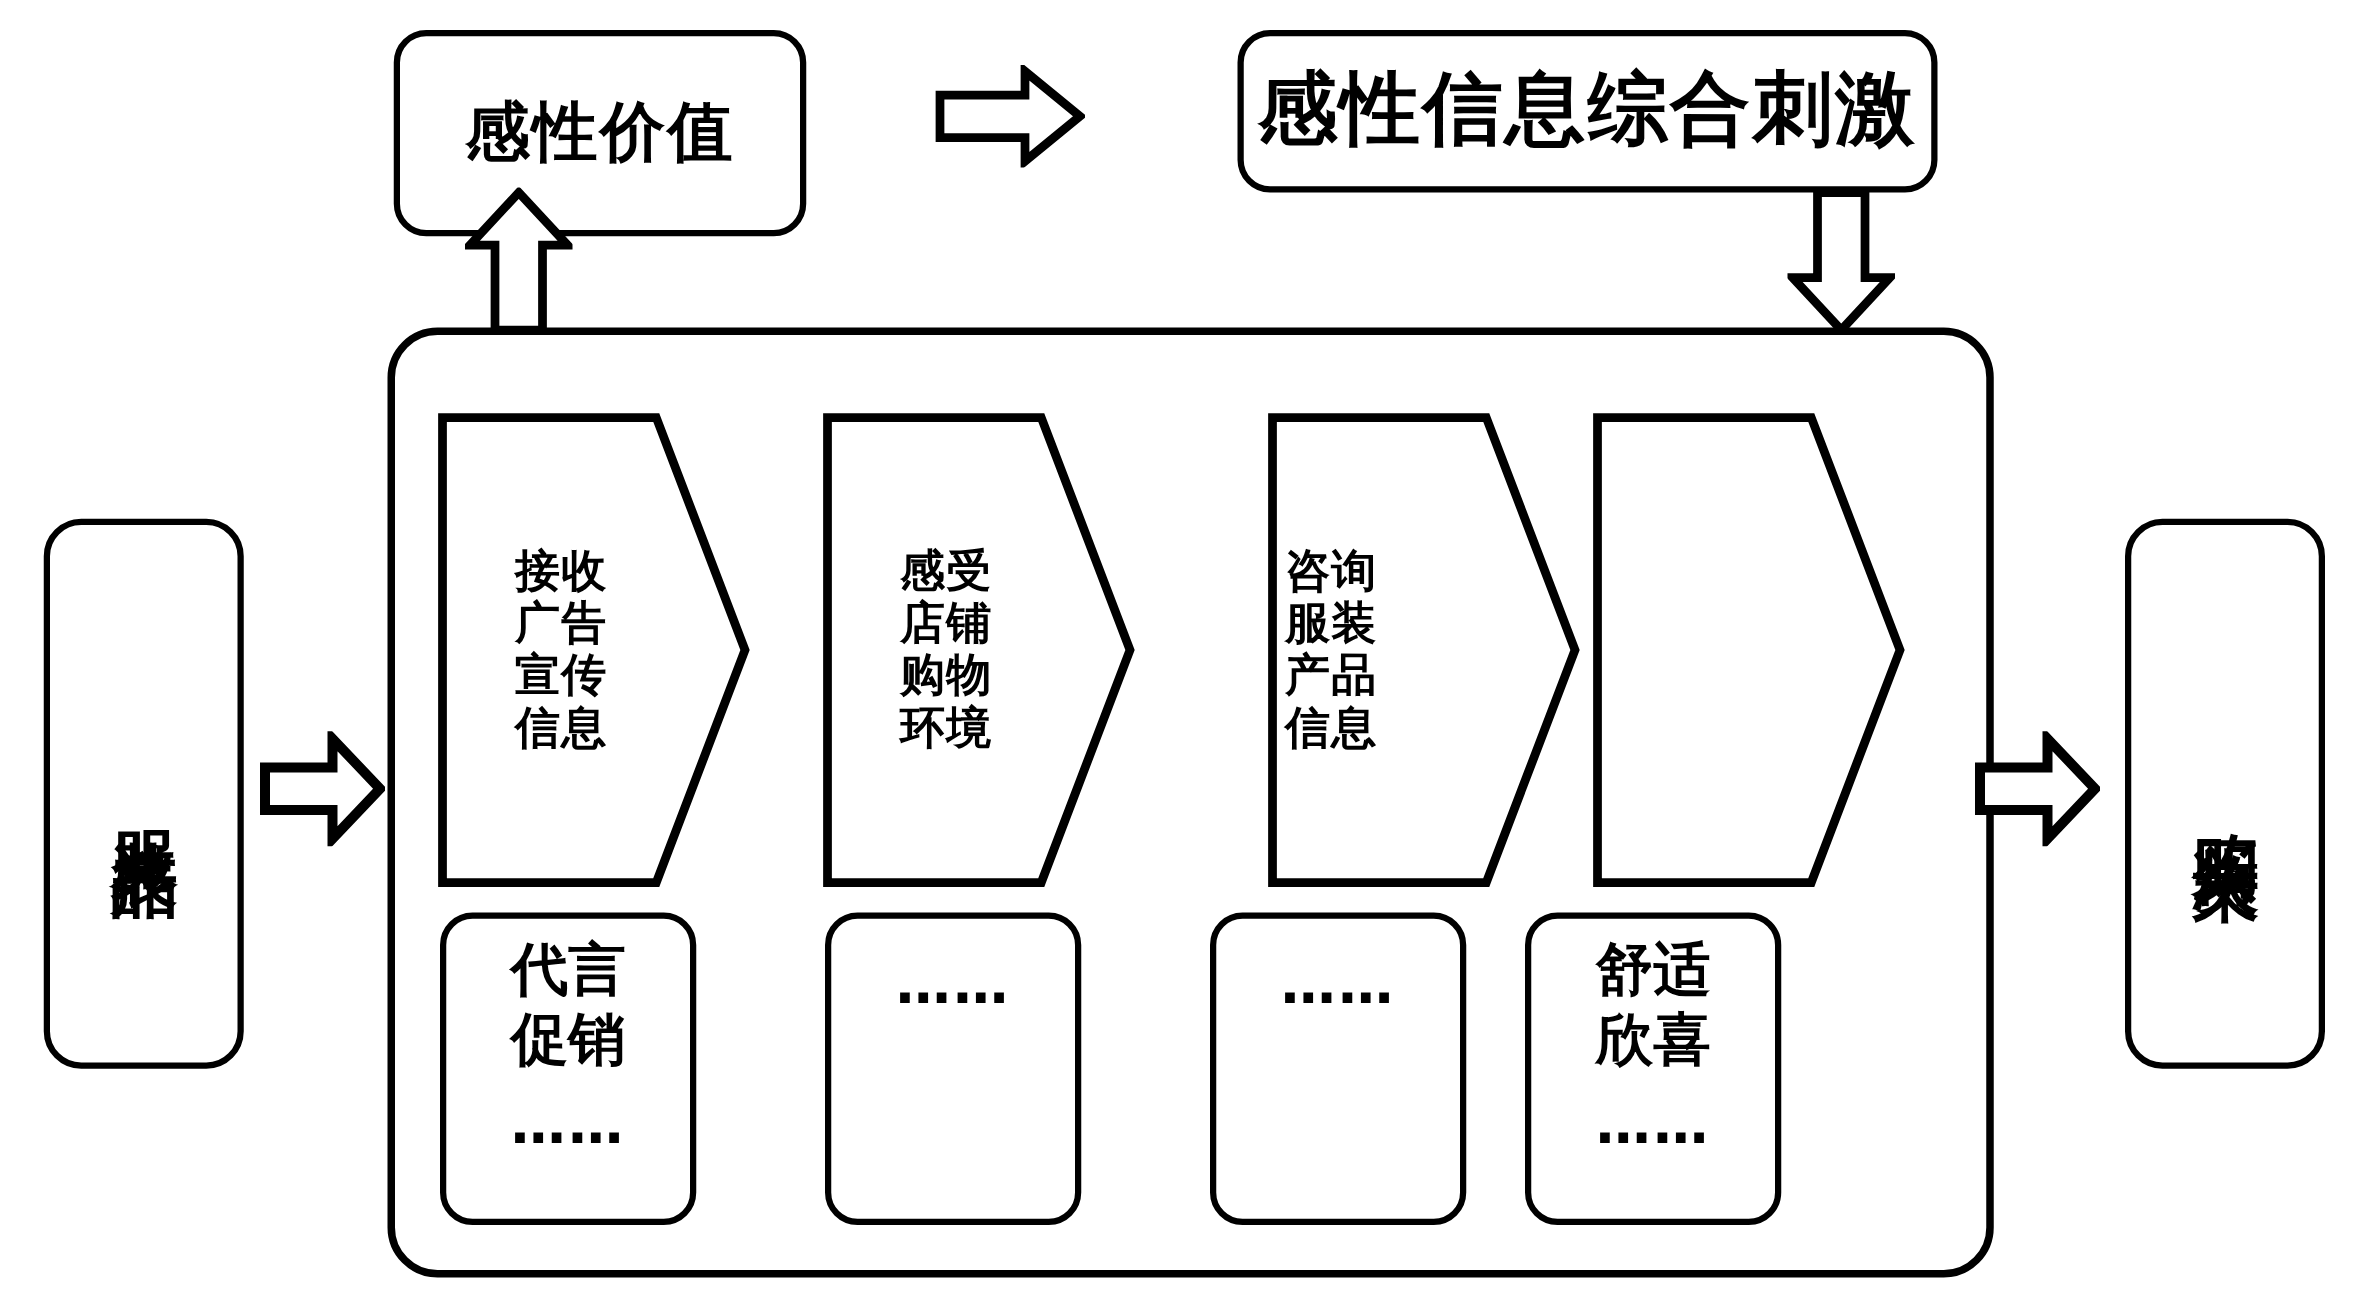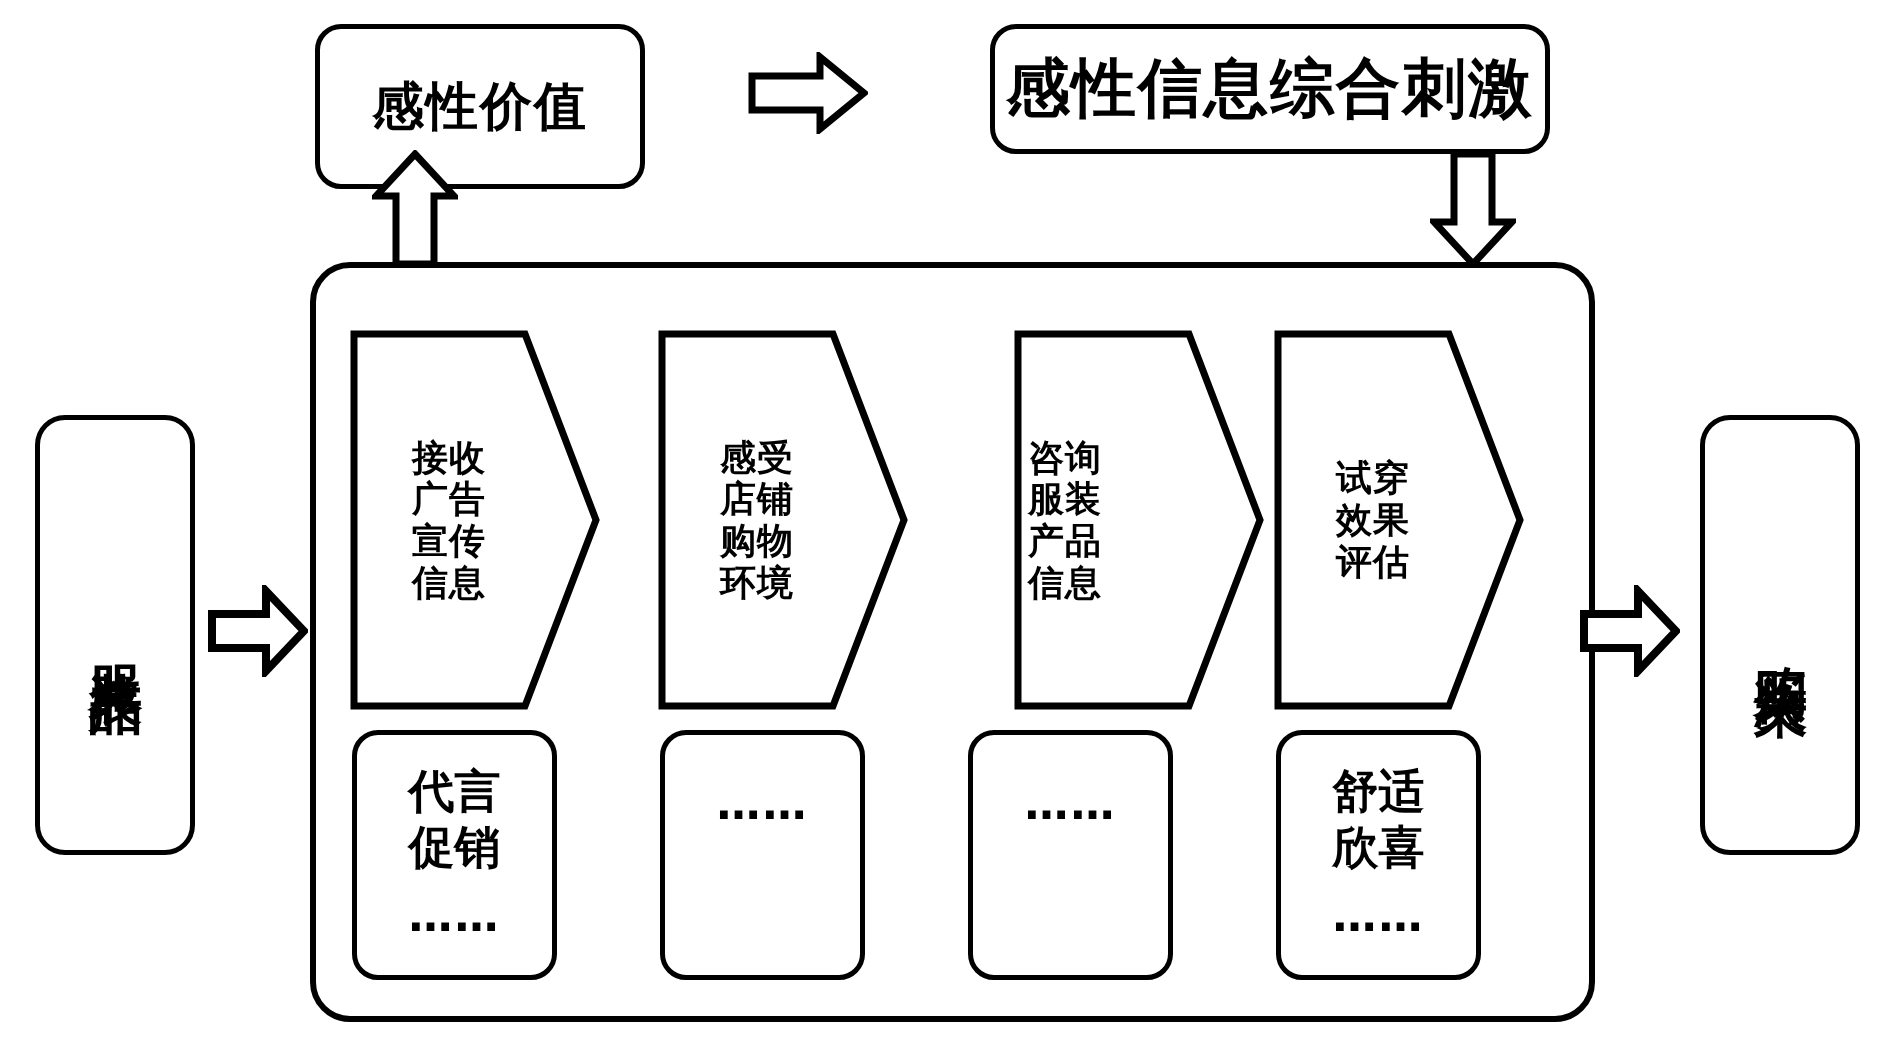--- a/index.html
+++ b/index.html
@@ -85,31 +85,31 @@
   
   .attr-box{
     position:absolute;
     top:730px;width:205px;height:250px;
     box-sizing:border-box;
     border:5px solid #000;
     border-radius:26px;
     background:#fff;
     display:flex;flex-direction:column;
     align-items:center;justify-content:flex-start;
-    padding-top:28px;
+    padding-top:12px;
     font-size:46px;font-weight:700;line-height:1.22;
     text-align:center;white-space:pre-line;
   }
   .attr-box .ellipsis{
     font-size:44px;font-weight:700;margin-top:14px;letter-spacing:2px;
   }
   #attr-1{left:352px;}
   #attr-2{left:660px;}
   #attr-3{left:968px;}
-  #attr-4{left:1276px;}
+  #attr-4{left:1220px;}
 
   
   .arrow{position:absolute;}
   .arrow svg{display:block;}
 
   #arrow-right-in{left:208px;top:585px;}
   #arrow-right-out{left:1580px;top:585px;}
   #arrow-top-mid{left:748px;top:52px;}
   #arrow-up{left:372px;top:150px;}
   #arrow-down{left:1430px;top:150px;}
@@ -178,23 +178,20 @@
     <div class="ctext">咨询
 服装
 产品
 信息</div>
   </div>
 
   <div class="chevron" id="chev-4">
     <svg viewBox="0 0 250 380" preserveAspectRatio="none">
       <polygon points="4,4 175,4 246,190 175,376 4,376" fill="#ffffff" stroke="#000000" stroke-width="7" stroke-linejoin="miter"></polygon>
     </svg>
-    <div class="ctext">试穿
-效果
-评估</div>
   </div>
 
   <div class="attr-box" id="attr-1">
     <div>代言
 促销</div>
     <div class="ellipsis">……</div>
   </div>
 
   <div class="attr-box" id="attr-2">
     <div class="ellipsis">……</div>

